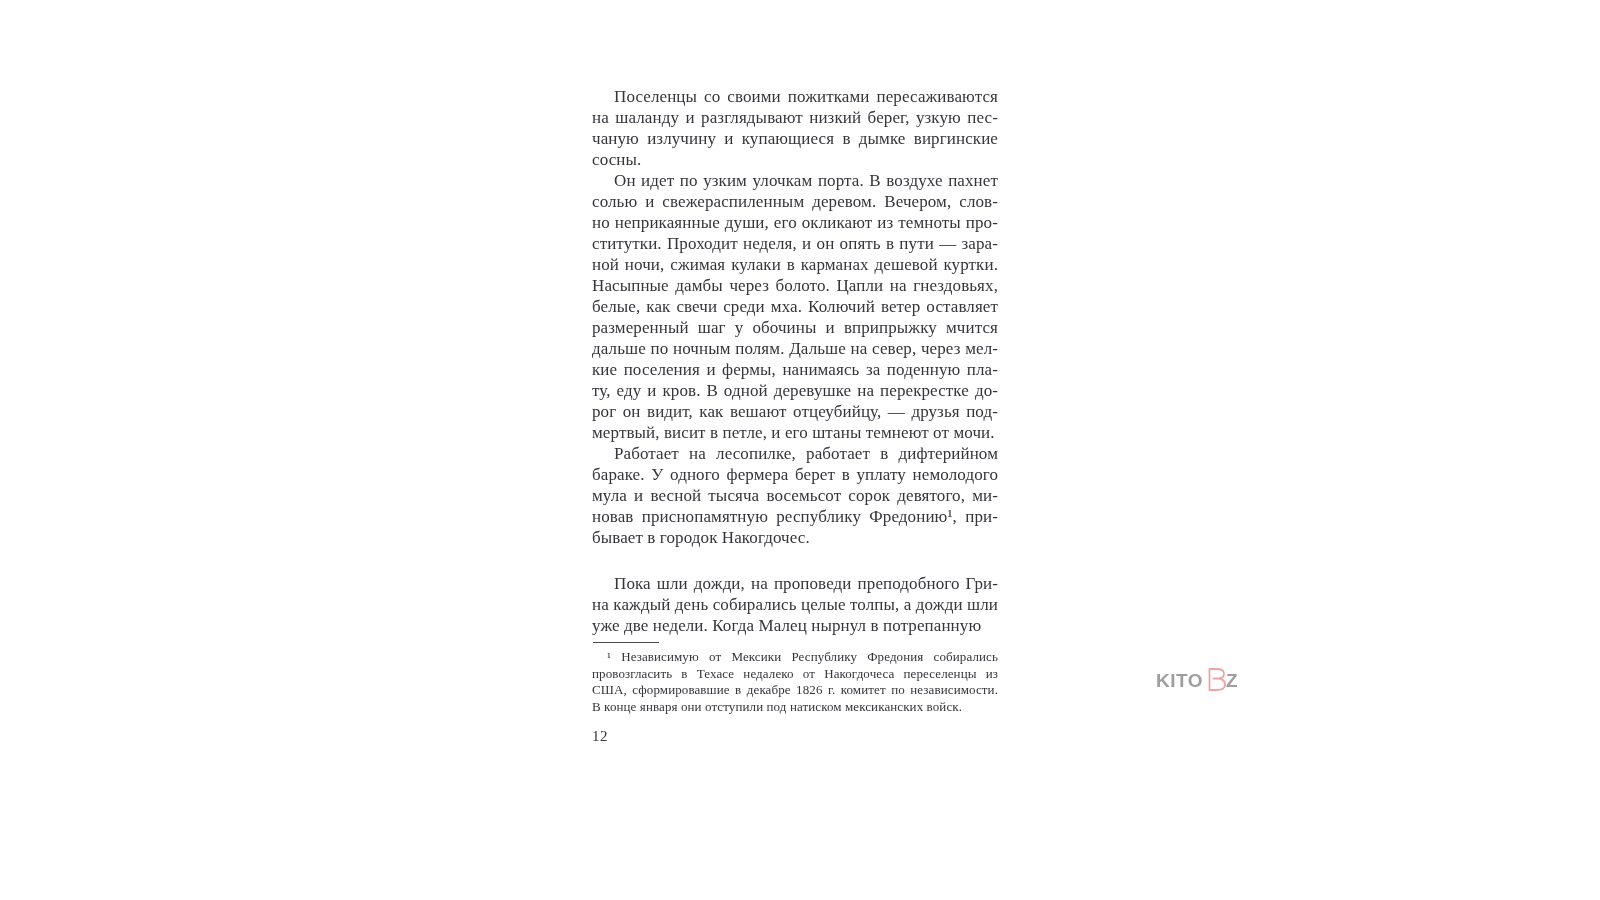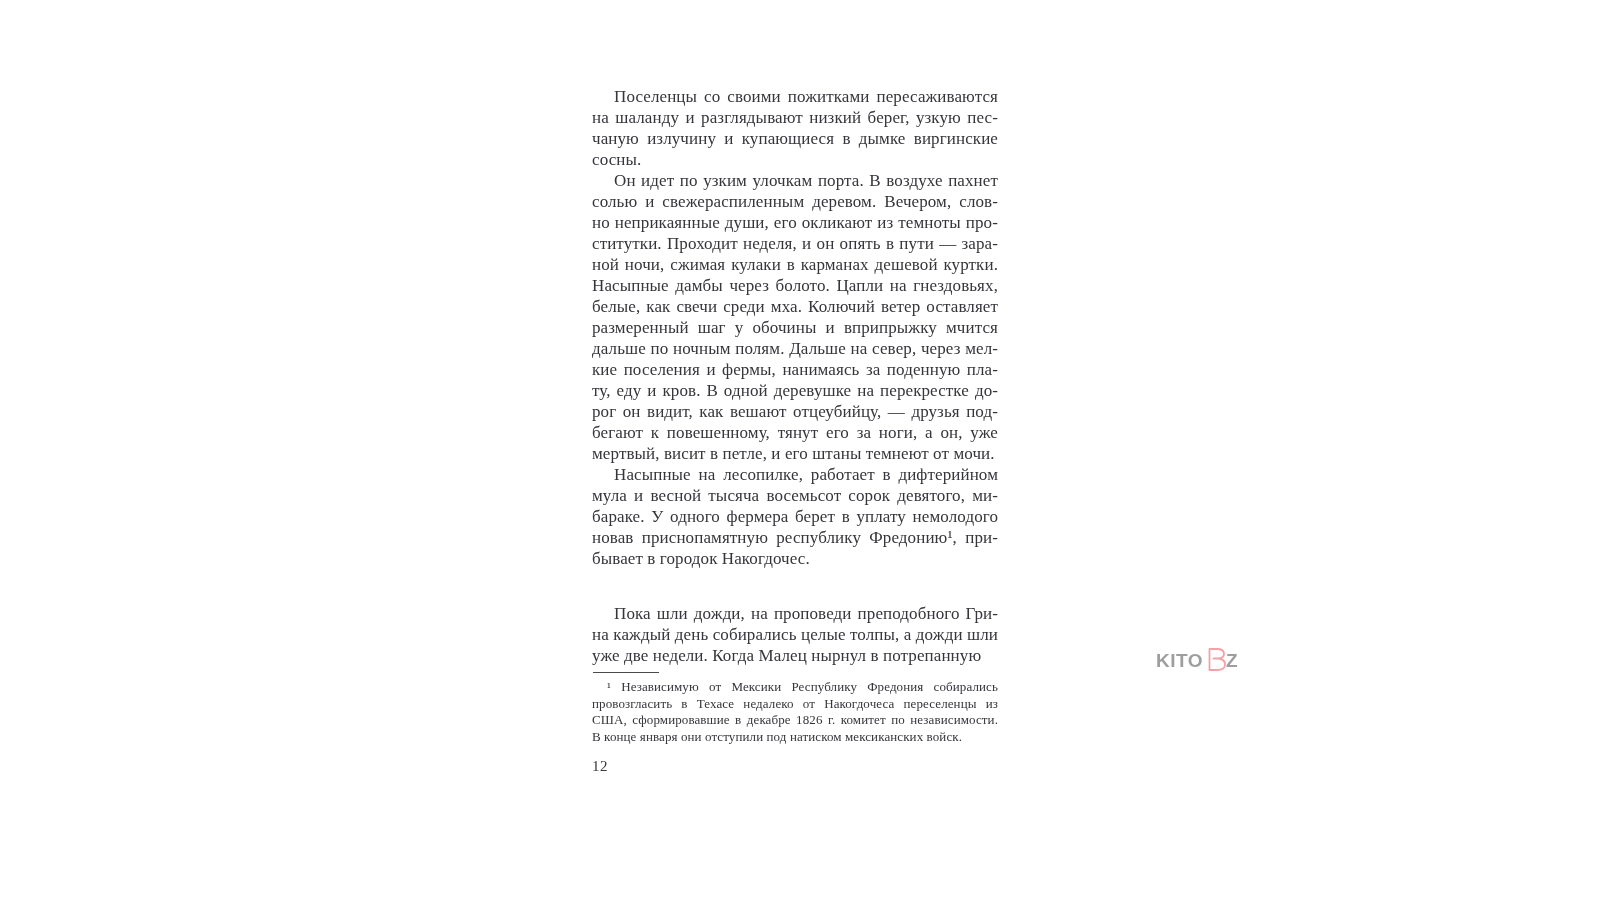--- a/index.html
+++ b/index.html
@@ -23,21 +23,21 @@
     top: 86px;
     width: 406px;
     color: #35353b;
   }
   .body-text {
     font-size: 17px;
     line-height: 21px;
     letter-spacing: 0.1px;
   }
   .para { margin: 0; }
-  .para.spaced { margin-top: 34px; font-family: Liberation Serif, serif; }
+  .para.spaced { margin-top: 25px; font-family: Liberation Serif, serif; }
   .line {
     text-align: justify;
     text-align-last: justify;
     white-space: normal;
   }
   .line.first { text-indent: 22px; }
   .line.last { text-align-last: left; }
   .footnote-rule {
     width: 66px;
     border-top: 1.5px solid #4a4a4e;
@@ -57,21 +57,21 @@
   .fline.last { text-align-last: left; }
   .page-number {
     margin-top: 13px;
     text-align: left;
     font-size: 15px;
     letter-spacing: 0.5px;
   }
   .watermark {
     position: absolute;
     left: 1156px;
-    top: 648px;
+    top: 668px;
     display: flex;
     align-items: center;
     font-family: "Liberation Sans", "DejaVu Sans", sans-serif;
     font-weight: bold;
     font-size: 19px;
     letter-spacing: 0.5px;
     color: #9e9ea0;
     user-select: none;
   }
   .watermark .book-glyph {
@@ -98,27 +98,26 @@
           <div class="line">но неприкаянные души, его окликают из темноты про-</div>
           <div class="line">ститутки. Проходит неделя, и он опять в пути — зара-</div>
           <div class="line">ной ночи, сжимая кулаки в карманах дешевой куртки.</div>
           <div class="line">Насыпные дамбы через болото. Цапли на гнездовьях,</div>
           <div class="line">белые, как свечи среди мха. Колючий ветер оставляет</div>
           <div class="line">размеренный шаг у обочины и вприпрыжку мчится</div>
           <div class="line">дальше по ночным полям. Дальше на север, через мел-</div>
           <div class="line">кие поселения и фермы, нанимаясь за поденную пла-</div>
           <div class="line">ту, еду и кров. В одной деревушке на перекрестке до-</div>
           <div class="line">рог он видит, как вешают отцеубийцу, — друзья под-</div>
-          <div class="line">бегают к повешенному, тянут его за ноги, а он, уже</div>
           <div class="line last">мертвый, висит в петле, и его штаны темнеют от мочи.</div>
         </div>
         <div class="para">
-          <div class="line first">Насыпные на лесопилке, работает в дифтерийном</div>
+          <div class="line first">Работает на лесопилке, работает в дифтерийном</div>
+          <div class="line">бараке. У одного фермера берет в уплату немолодого</div>
           <div class="line">мула и весной тысяча восемьсот сорок девятого, ми-</div>
-          <div class="line">бараке. У одного фермера берет в уплату немолодого</div>
           <div class="line">новав приснопамятную республику Фредонию¹, при-</div>
           <div class="line last">бывает в городок Накогдочес.</div>
         </div>
         <div class="para spaced">
           <div class="line first">Пока шли дожди, на проповеди преподобного Гри-</div>
           <div class="line">на каждый день собирались целые толпы, а дожди шли</div>
           <div class="line last">уже две недели. Когда Малец нырнул в потрепанную</div>
         </div>
       </div>
     <div class="footnote-rule"></div>

